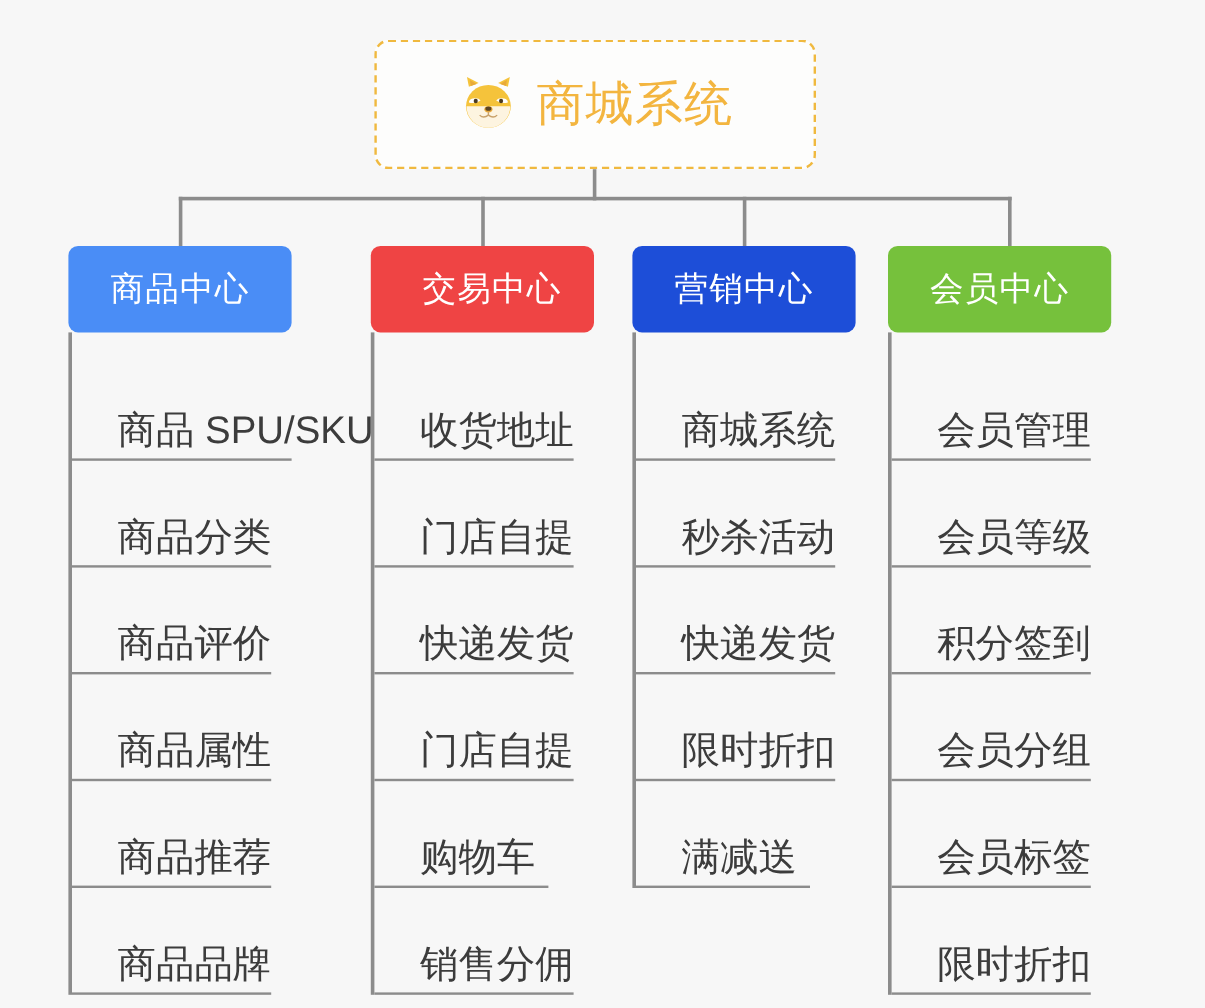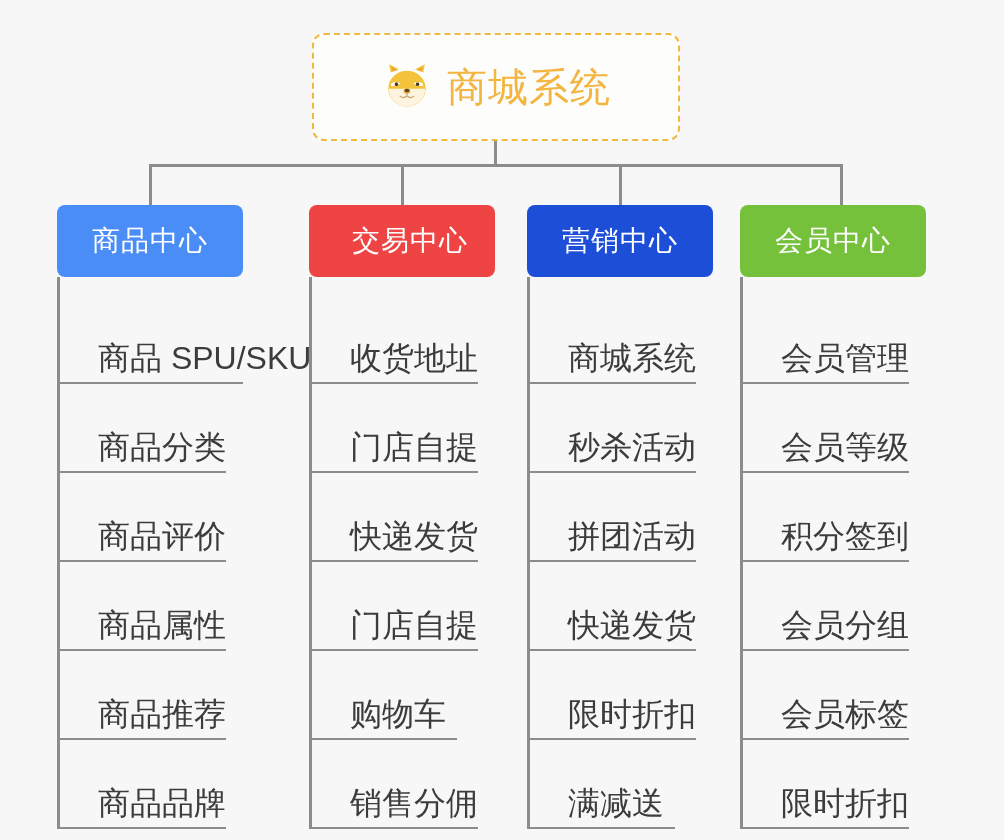--- a/index.html
+++ b/index.html
@@ -197,23 +197,20 @@
           <span>营销中心</span>
         </div>
         <div class="leaf-list">
           <div class="leaf">
             <div class="leaf-text">商城系统</div>
           </div>
           <div class="leaf">
             <div class="leaf-text">秒杀活动</div>
           </div>
           <div class="leaf">
-            <div class="leaf-text">拼团活动</div>
-          </div>
-          <div class="leaf">
             <div class="leaf-text">快递发货</div>
           </div>
           <div class="leaf">
             <div class="leaf-text">限时折扣</div>
           </div>
           <div class="leaf">
             <div class="leaf-text">满减送</div>
           </div>
         </div>
       </div>

